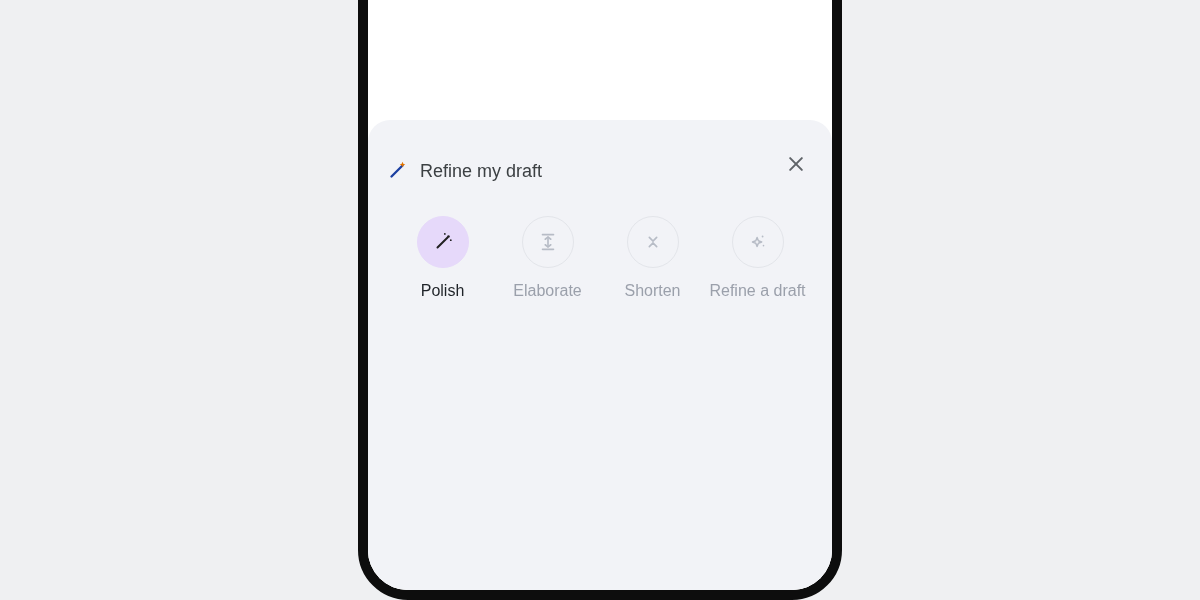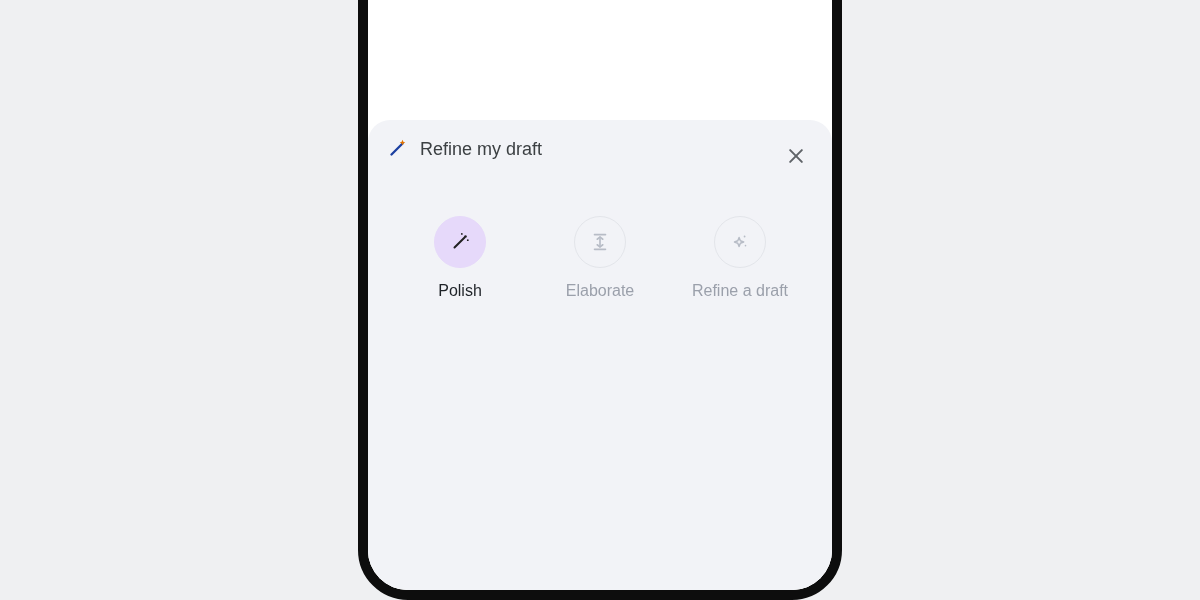--- a/index.html
+++ b/index.html
@@ -33,21 +33,21 @@
     position: absolute;
     left: 0; right: 0;
     top: 210px;        
     bottom: 0;
     background: #f2f3f7;
     border-radius: 22px 22px 0 0;
     padding: 18px 18px 0 18px;
   }
   .sheet-header {
     display: flex;
-    align-items: flex-start;
+    align-items: flex-end;
     gap: 12px;
     height: 44px;
   }
   .header-icon {
     width: 22px; height: 22px;
     flex: 0 0 auto;
     display: flex; align-items: center; justify-content: center;
   }
   .header-title {
     flex: 1 1 auto;
@@ -57,21 +57,21 @@
     font-weight: 500;
   }
   .close-btn {
     width: 36px; height: 36px;
     display: flex; align-items: center; justify-content: center;
     cursor: pointer;
     border-radius: 50%;
   }
   .grid {
     display: grid;
-    grid-template-columns: repeat(3, 1fr);
+    grid-template-columns: repeat(4, 1fr);
     column-gap: 0;
     row-gap: 36px;
     padding: 34px 4px 0 4px;
   }
   .option {
     display: flex;
     flex-direction: column;
     align-items: center;
     gap: 14px;
     cursor: pointer;
@@ -149,20 +149,31 @@
                   <line x1="6" y1="20" x2="18" y2="20"></line>
                   <line x1="12" y1="7" x2="12" y2="17"></line>
                   <polyline points="9,9 12,6.5 15,9"></polyline>
                   <polyline points="9,15 12,17.5 15,15"></polyline>
                 </svg>
               </span>
             </div>
             <div class="opt-label">Elaborate</div>
           </div>
 
+          <div class="option">
+            <div class="circle">
+              <span>
+                <svg width="22" height="22" viewBox="0 0 24 24" fill="none" stroke="#b7bcc6" stroke-width="1.8" stroke-linecap="round">
+                  <polyline points="8,7 12,11 16,7"></polyline>
+                  <polyline points="8,17 12,13 16,17"></polyline>
+                </svg>
+              </span>
+            </div>
+            <div class="opt-label">Shorten</div>
+          </div>
 
           <div class="option">
             <div class="circle">
               <span>
                 <svg width="22" height="22" viewBox="0 0 24 24" fill="none" stroke="#b7bcc6" stroke-width="1.6" stroke-linejoin="round">
                   <path d="M11 7 L12.4 10.6 L16 12 L12.4 13.4 L11 17 L9.6 13.4 L6 12 L9.6 10.6 Z"></path>
                   <circle cx="17" cy="6" r="1" fill="#b7bcc6" stroke="none"></circle>
                   <circle cx="18" cy="16" r="0.9" fill="#b7bcc6" stroke="none"></circle>
                 </svg>
               </span>

